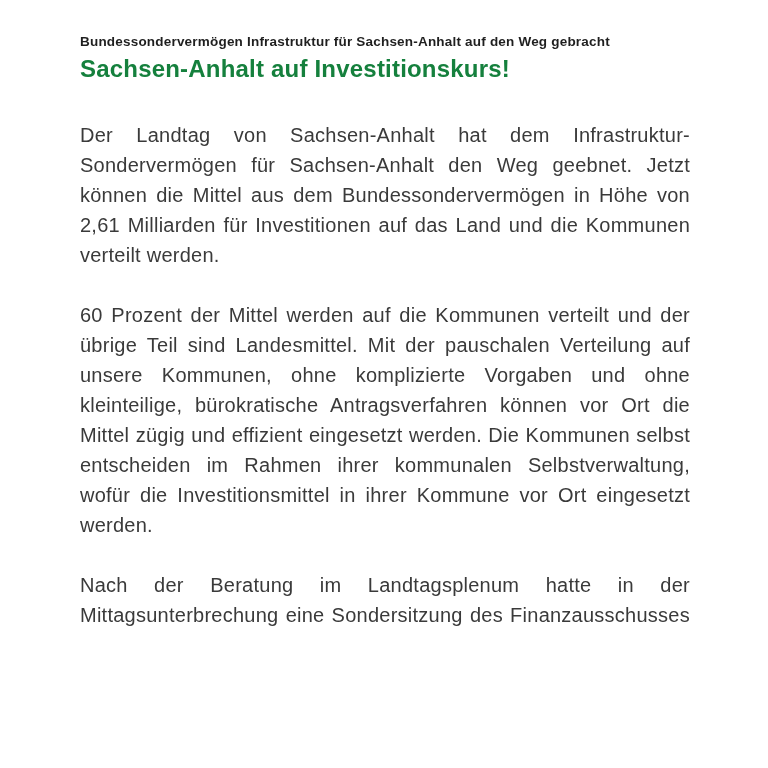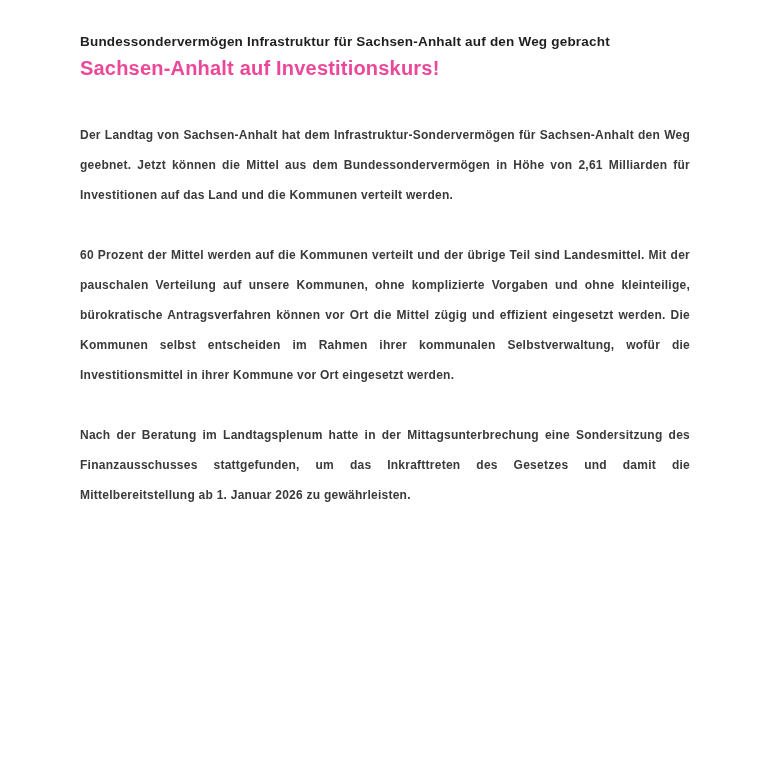--- a/index.html
+++ b/index.html
@@ -21,30 +21,30 @@
   }
   .kicker {
     font-size: 13.5px;
     font-weight: 700;
     color: #1f1f1f;
     letter-spacing: 0.2px;
     line-height: 18px;
     margin: 0 0 5px 0;
   }
   .doc-title {
-    font-size: 20px;
+    font-size: 24px;
     font-weight: 700;
-    color: #ec4899;
+    color: #15803d;
     letter-spacing: 0.2px;
     line-height: 25px;
     margin: 0 0 39px 0;
   }
   .body-copy p {
-    font-size: 12px;
-    font-weight: 700;
+    font-size: 20px;
+    font-weight: 400;
     line-height: 30px;
     letter-spacing: 0.25px;
     text-align: justify;
     text-justify: inter-word;
     margin: 0 0 30px 0;
   }
   .body-copy p:last-child {
     margin-bottom: 2px;
   }
 </style>

